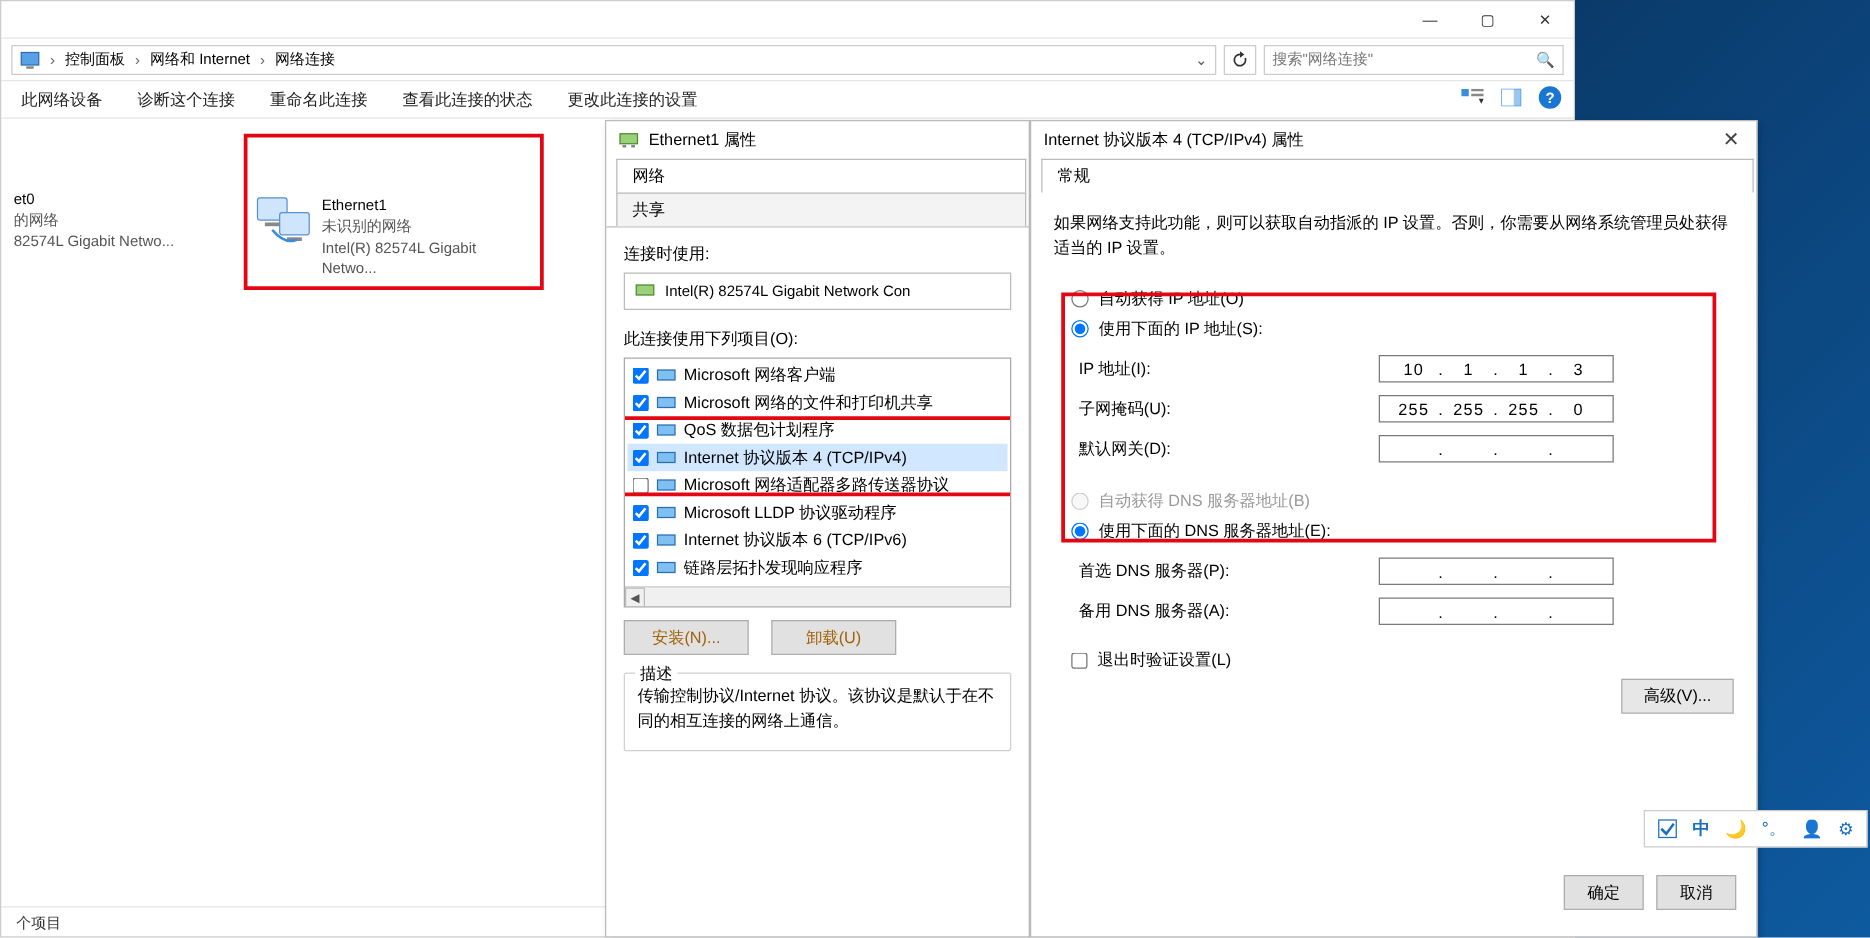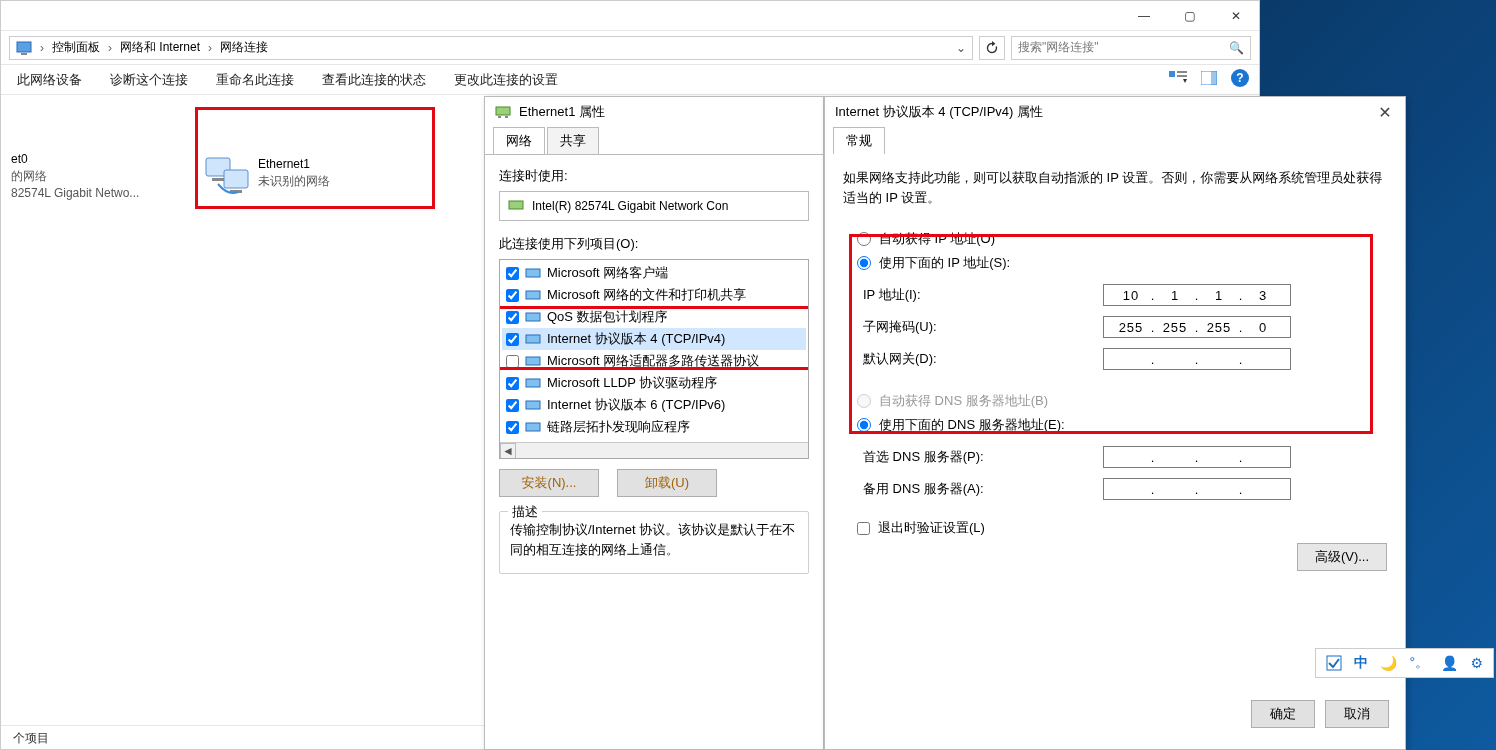--- a/index.html
+++ b/index.html
@@ -133,20 +133,21 @@
     display: flex; align-items: center;
     padding: 0 10px;
     gap: 8px;
     font-size: 13px;
     color:#444;
   }
   .dlg-title .titlespan { color:#000; }
   .dlg-tabs {
     display:flex;
     padding-left: 8px;
+    flex-direction: column;
   }
   .dlg-tab {
     padding: 4px 12px;
     border: 1px solid #bbb;
     border-bottom: none;
     background:#fff;
     font-size:13px;
     margin-right: 2px;
   }
   .dlg-tab.inactive { background:#f3f3f3; }
@@ -375,20 +376,21 @@
         <svg class="monitor-svg" viewBox="0 0 48 44">
           <rect x="2" y="2" width="24" height="18" rx="2" fill="#cfe5fb" stroke="#5a8fd0"></rect>
           <rect x="8" y="22" width="12" height="3" fill="#888"></rect>
           <rect x="20" y="14" width="24" height="18" rx="2" fill="#cfe5fb" stroke="#5a8fd0"></rect>
           <rect x="26" y="34" width="12" height="3" fill="#888"></rect>
           <path d="M14 28 Q24 40 34 36" stroke="#3a8dde" stroke-width="2" fill="none"></path>
         </svg>
         <div class="net-text">
           <div class="net-name">Ethernet1</div>
           <div class="net-sub">未识别的网络</div>
+          <div class="net-sub">Intel(R) 82574L Gigabit Netwo...</div>
         </div>
       </div>
     </div>
   </div>
 
   <div class="statusbar">
     <span>个项目</span>
   </div>
 </div>
 

